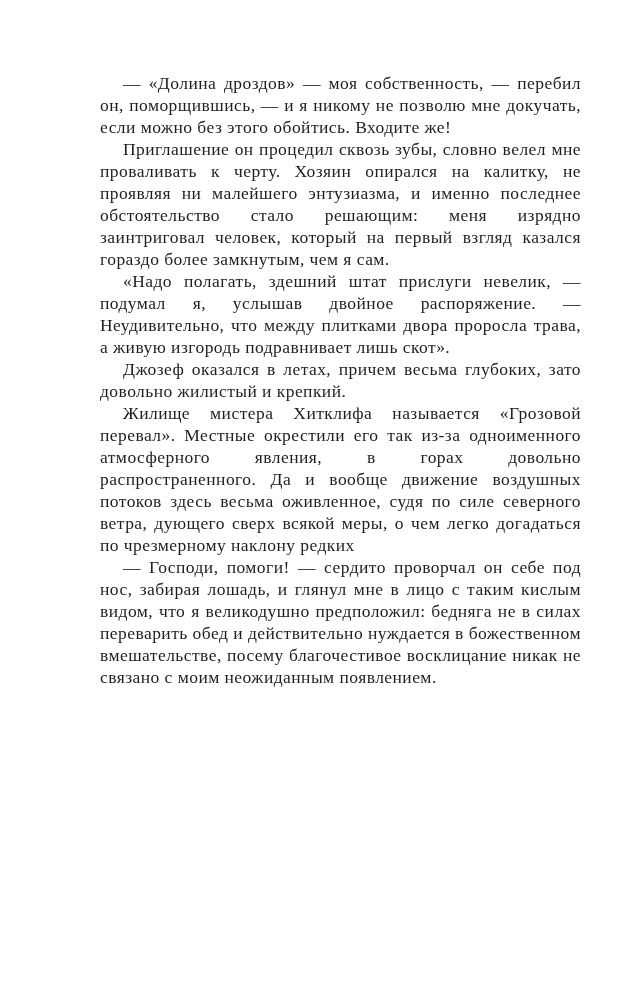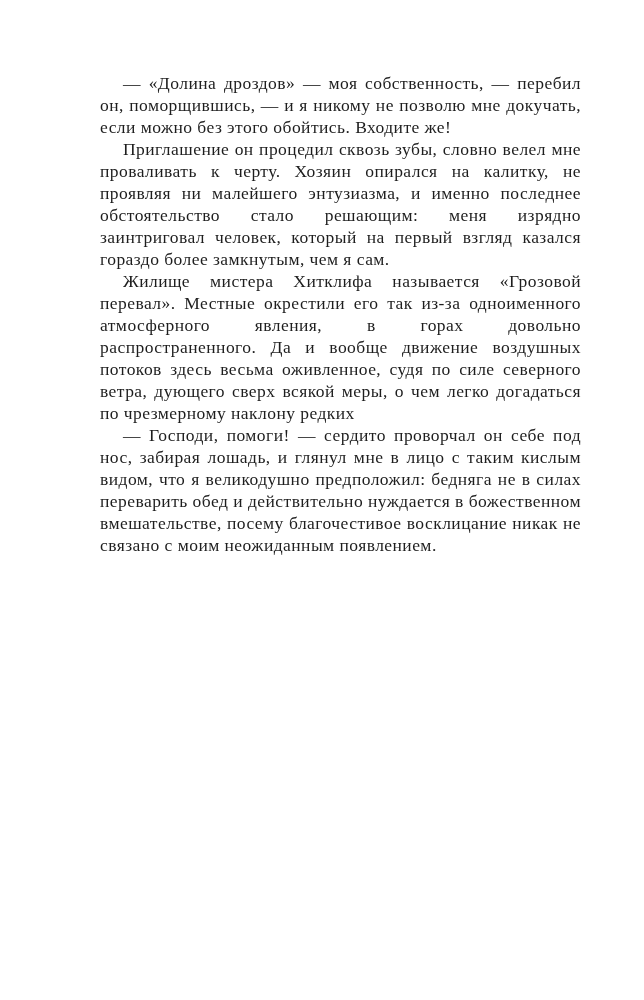--- a/index.html
+++ b/index.html
@@ -45,17 +45,19 @@
     font-family: "Liberation Serif", serif;
   }
 </style>
 </head>
 <body>
 
 <div class="page">
   <div class="text-block">
     <p>— «Долина дроздов» — моя собственность, — перебил он, поморщившись, — и я никому не позволю мне докучать, если можно без этого обойтись. Входите же!</p>
     <p>Приглашение он процедил сквозь зубы, словно велел мне проваливать к черту. Хозяин опирался на калитку, не проявляя ни малейшего энтузиазма, и именно последнее обстоятельство стало решающим: меня изрядно заинтриговал человек, который на первый взгляд казался гораздо более замкнутым, чем я сам.</p>
+    <p>«Надо полагать, здешний штат прислуги невелик, — подумал я, услышав двойное распоряжение. — Неудивительно, что между плитками двора проросла трава, а живую изгородь подравнивает лишь скот».</p>
+    <p>Джозеф оказался в летах, причем весьма глубоких, зато довольно жилистый и крепкий.</p>
     <p>Жилище мистера Хитклифа называется «Грозовой перевал». Местные окрестили его так из-за одноименного атмосферного явления, в горах довольно распространенного. Да и вообще движение воздушных потоков здесь весьма оживленное, судя по силе северного ветра, дующего сверх всякой меры, о чем легко догадаться по чрезмерному наклону редких</p>
     <p>— Господи, помоги! — сердито проворчал он себе под нос, забирая лошадь, и глянул мне в лицо с таким кислым видом, что я великодушно предположил: бедняга не в силах переварить обед и действительно нуждается в божественном вмешательстве, посему благочестивое восклицание никак не связано с моим неожиданным появлением.</p>
   </div>
   <div class="page-number">6</div>
 </div>
 
 </body></html>

